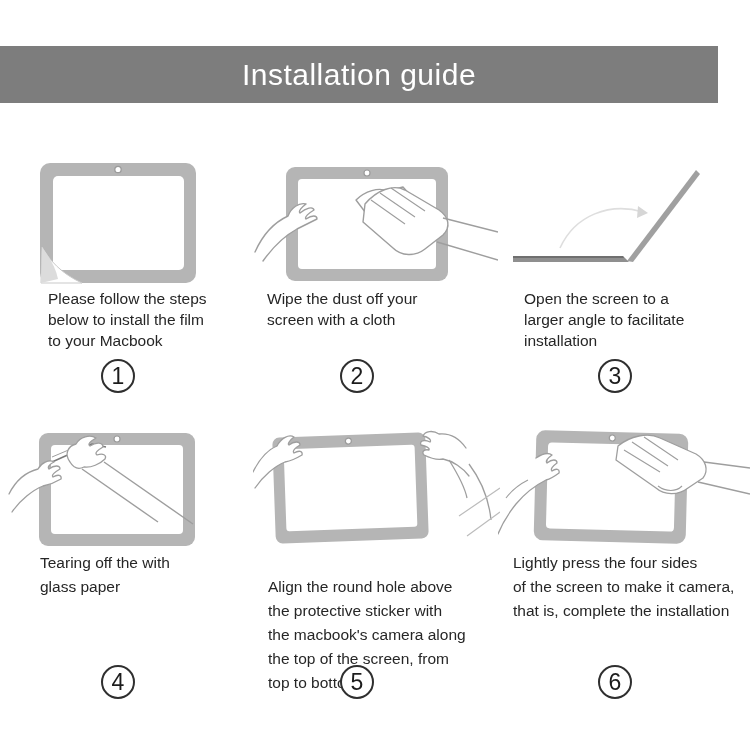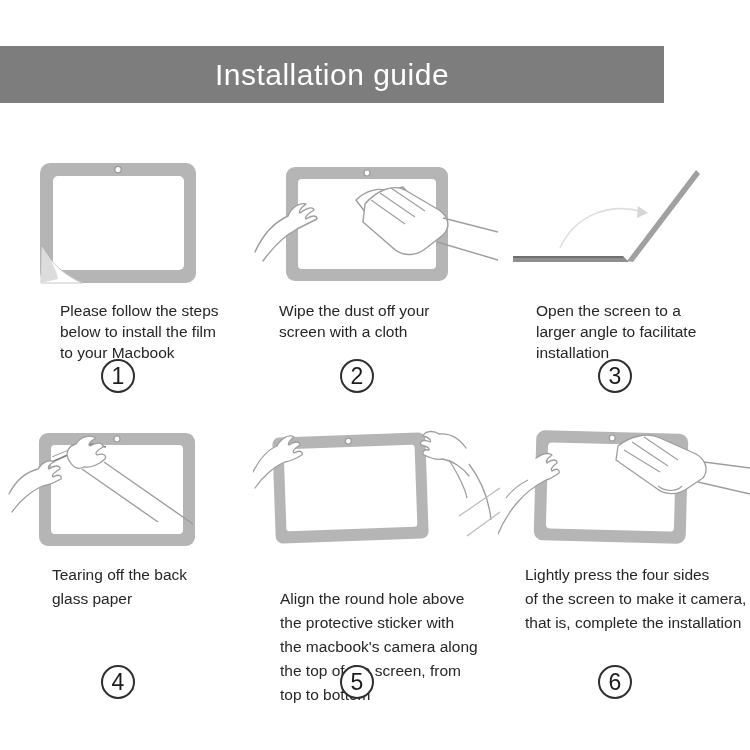--- a/index.html
+++ b/index.html
@@ -1,29 +1,29 @@
 <!DOCTYPE html>
 <html><head>
 <meta charset="utf-8">
 <style>
   html,body{margin:0;padding:0;}
   body{
     width:750px;height:750px;position:relative;background:#ffffff;
     font-family:"Liberation Sans", sans-serif;overflow:hidden;
   }
   .banner{
-    position:absolute;left:0;top:46px;width:664px;height:57px;
+    position:absolute;left:0;top:46px;width:718px;height:57px;
     background:#7d7d7d;display:flex;align-items:center;justify-content:center;
   }
   .banner-title{
     color:#ffffff;font-size:30px;font-weight:400;letter-spacing:0.5px;
   }
   .illus{position:absolute;}
   .cap{
-    position:absolute;margin:12px;color:#262626;font-size:15.5px;
+    position:absolute;margin:0;color:#262626;font-size:15.5px;
     white-space:pre-line;
   }
   .cap-r1{line-height:21px;}
   .cap-r2{line-height:24px;}
   .badge{
     position:absolute;width:30px;height:30px;border:2px solid #2f2f2f;
     border-radius:50%;display:flex;align-items:center;justify-content:center;
     color:#1c1c1c;font-size:23px;background:#ffffff;
   }
   svg *{vector-effect:non-scaling-stroke;}
@@ -100,21 +100,21 @@
 </svg>
 
 <p class="cap cap-r1" style="left:48px;top:288px;width:200px">Please follow the steps
 below to install the film
 to your Macbook</p>
 <p class="cap cap-r1" style="left:267px;top:288px;width:215px">Wipe the dust off your
 screen with a cloth</p>
 <p class="cap cap-r1" style="left:524px;top:288px;width:230px">Open the screen to a
 larger angle to facilitate
 installation</p>
-<p class="cap cap-r2" style="left:40px;top:551px;width:215px">Tearing off the back
+<p class="cap cap-r2" style="left:40px;top:551px;width:215px">Tearing off the with
 glass paper</p>
 <p class="cap cap-r2" style="left:268px;top:575px;width:232px">Align the round hole above
 the protective sticker with
 the macbook's camera along
 the top of the screen, from
 top to bottom</p>
 <p class="cap cap-r2" style="left:513px;top:551px;width:237px">Lightly press the four sides
 of the screen to make it camera,
 that is, complete the installation</p>
 

